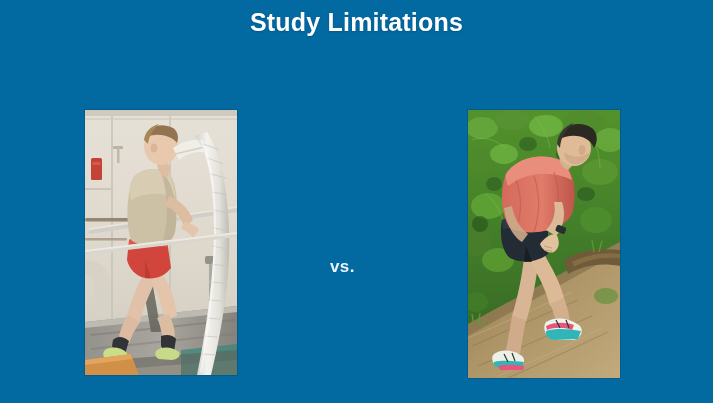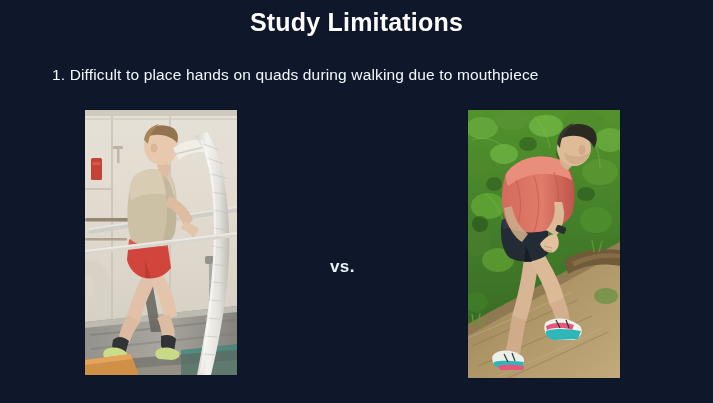--- a/index.html
+++ b/index.html
@@ -68,25 +68,24 @@
     left: 468px;
     top: 110px;
     width: 152px;
     height: 268px;
   }
   .photo svg { display: block; width: 100%; height: 100%; }
 </style>
 </head>
 <body>
 
-<div class="slide" style="background: #0f172a;">
+<div class="slide" style="background: #0369a1;">
 
   <div class="slide-title">Study Limitations</div>
 
-  <div class="bullet-line">1. Difficult to place hands on quads during walking due to mouthpiece</div>
 
   <div class="vs-label">vs.</div>
 
   <div class="photo" id="photo-treadmill">
     <svg viewBox="0 0 152 265" preserveAspectRatio="none">
       <defs>
         <linearGradient id="labwall" x1="0" y1="0" x2="0" y2="1">
           <stop offset="0%" stop-color="#e6e1d7"></stop>
           <stop offset="55%" stop-color="#ddd7cc"></stop>
           <stop offset="100%" stop-color="#cfc9bd"></stop>

